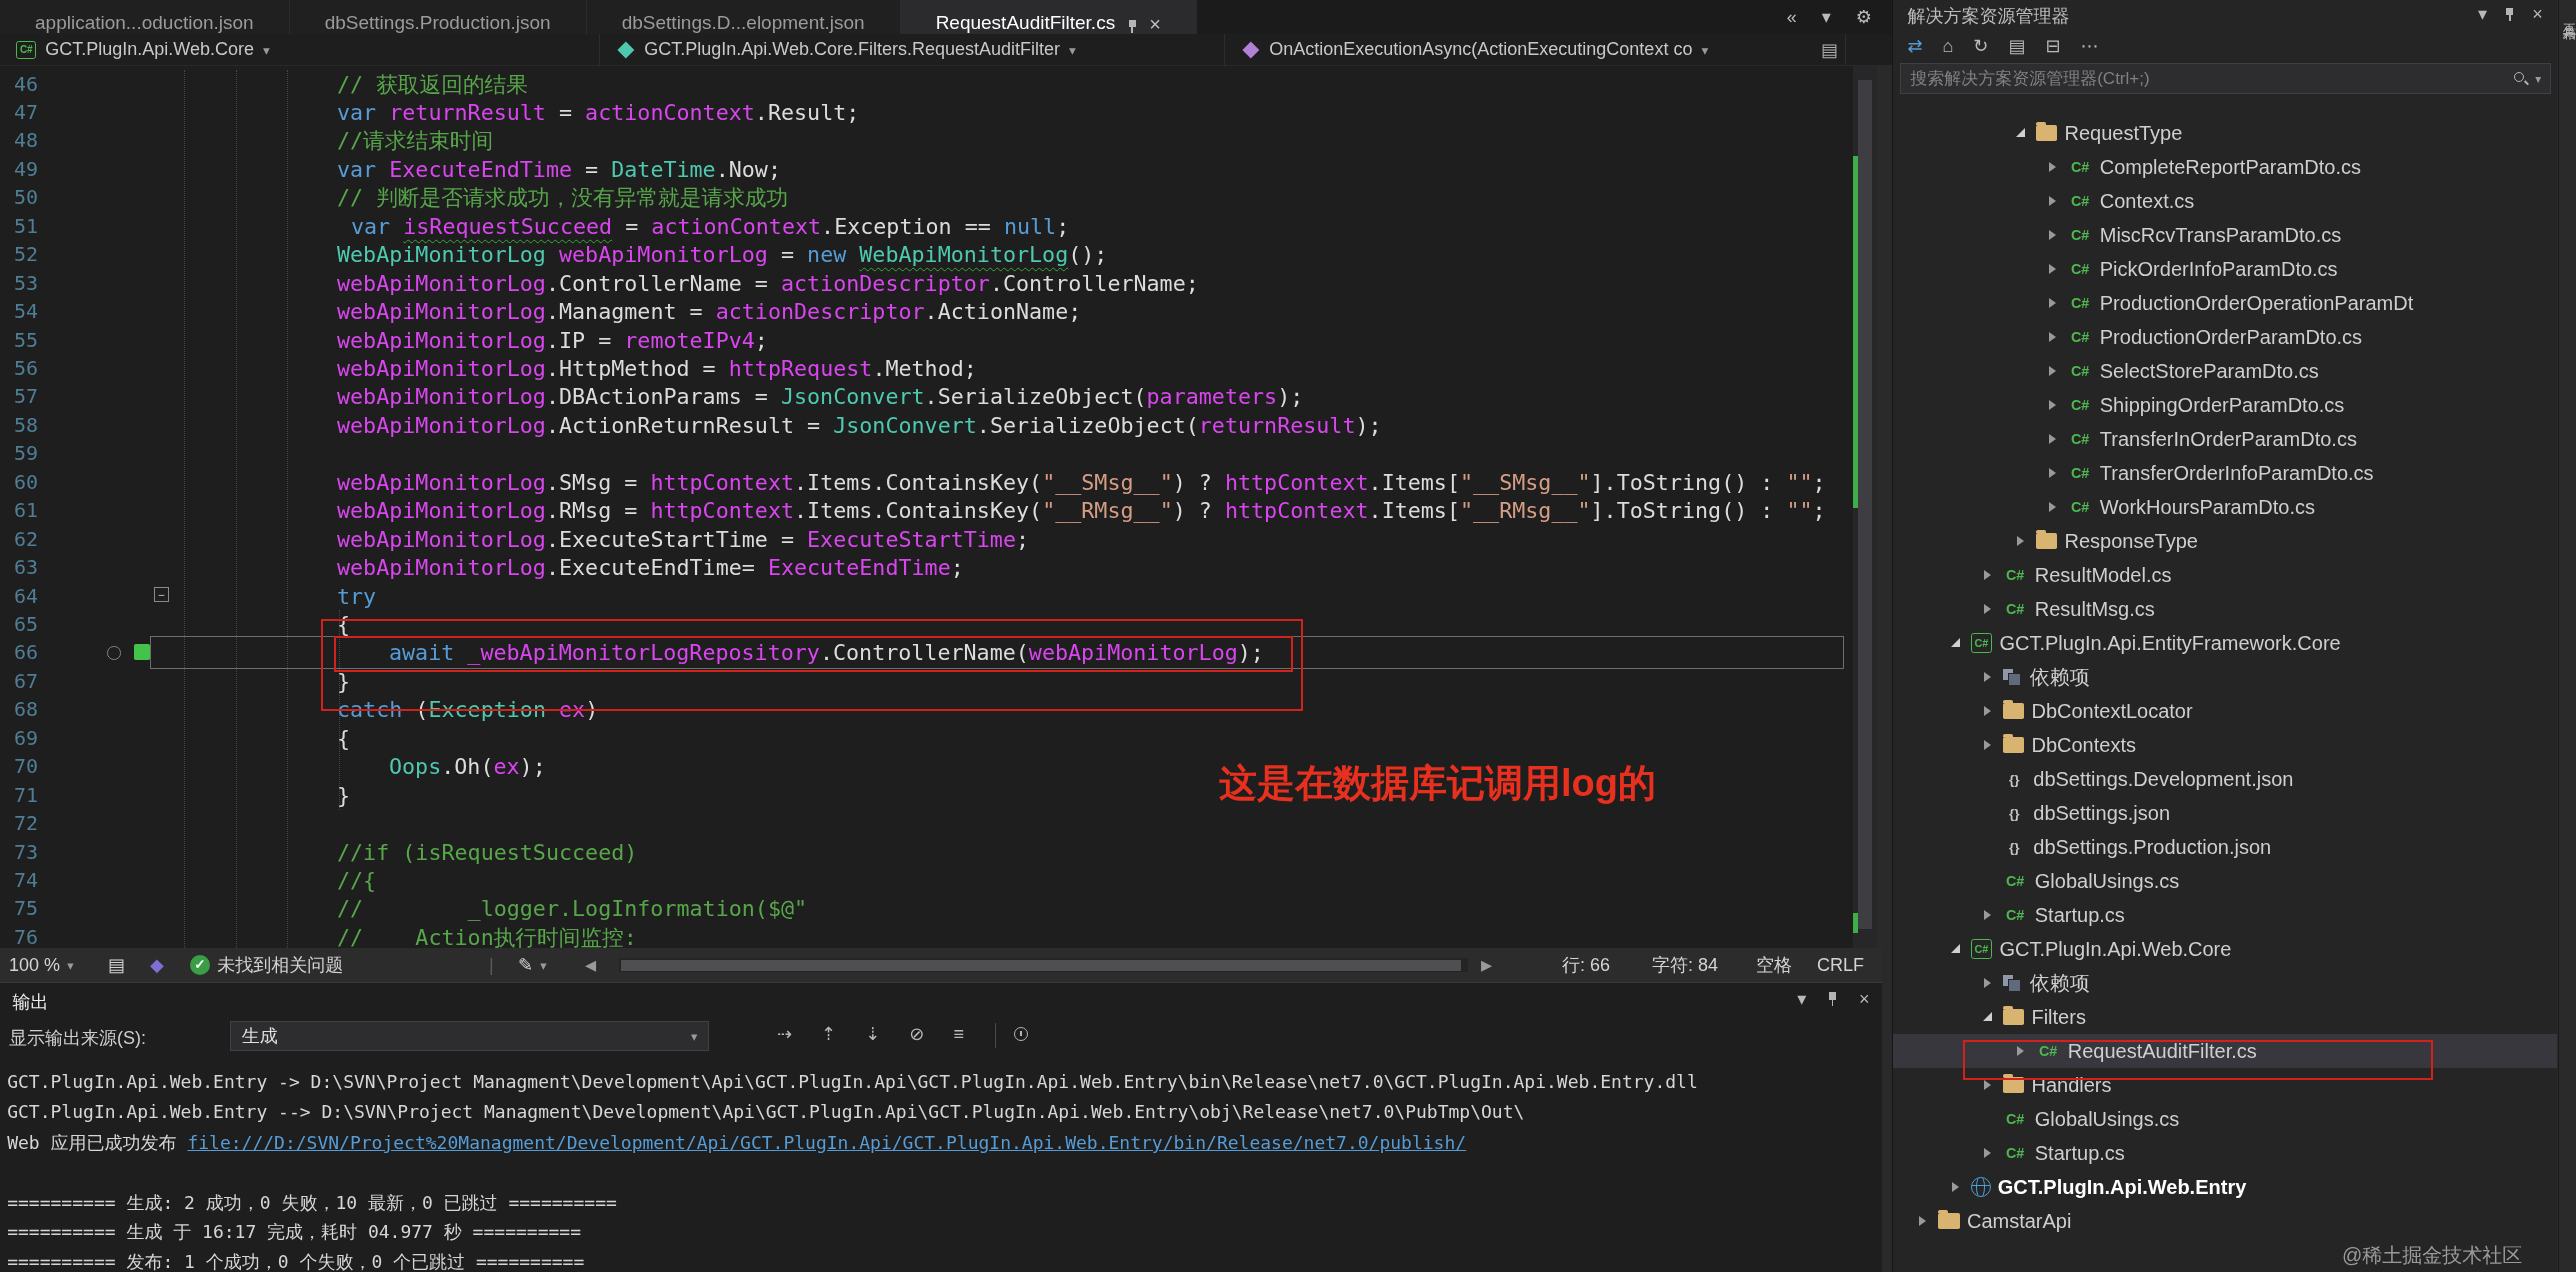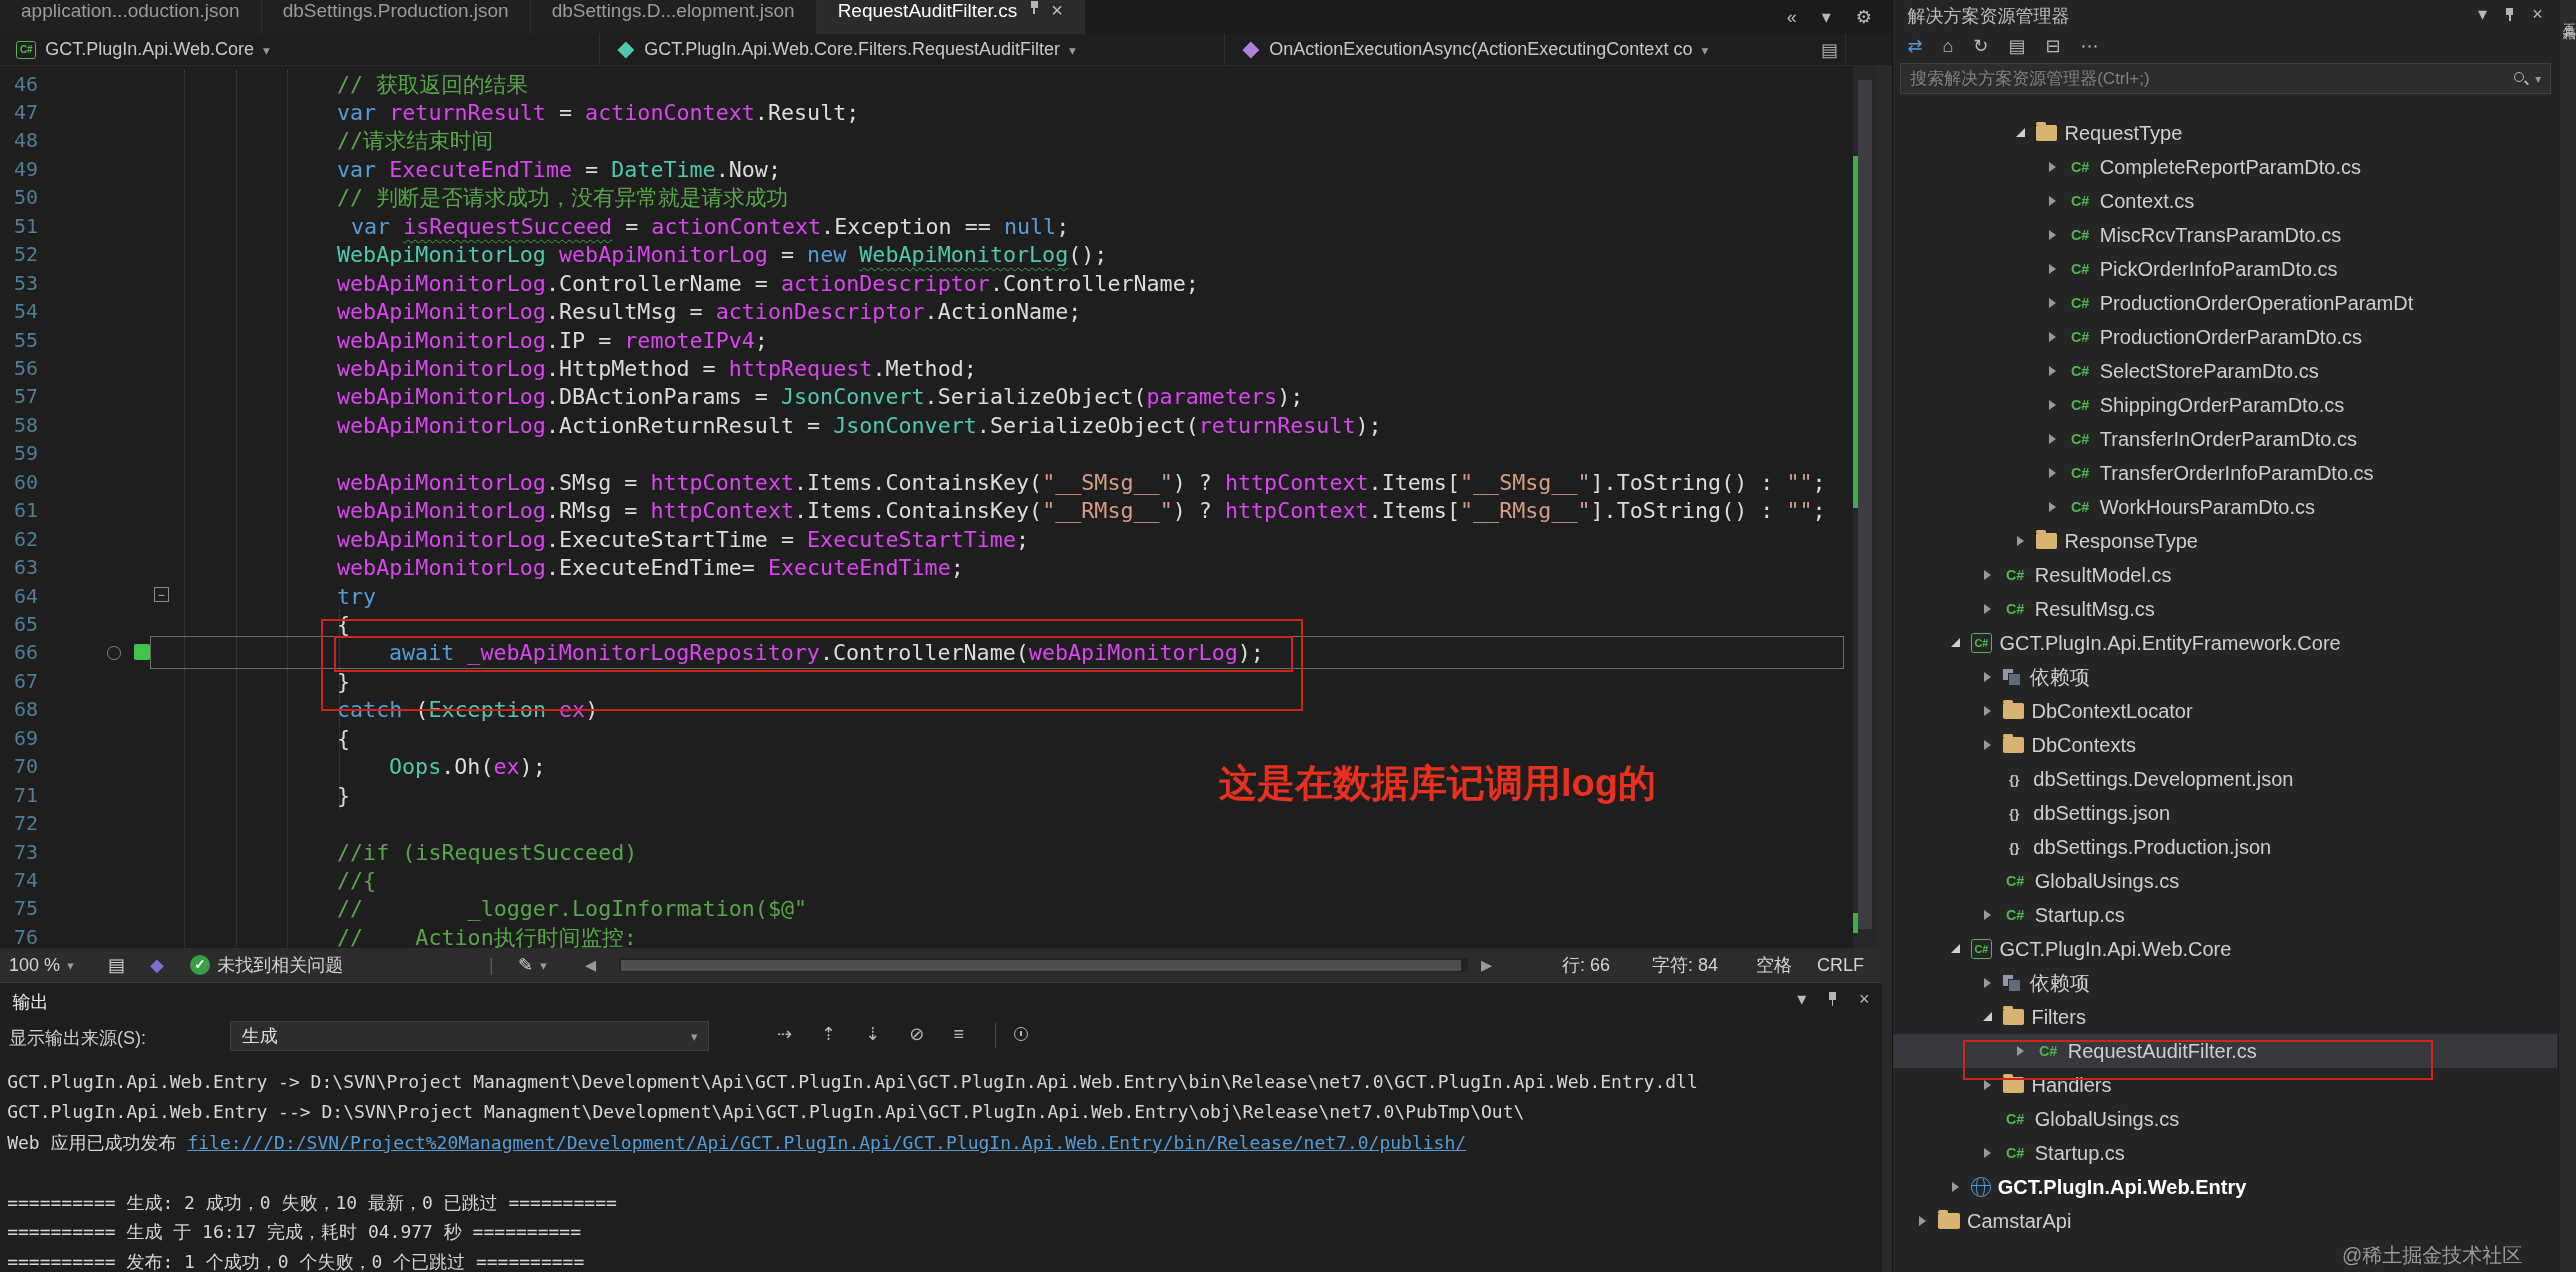--- a/index.html
+++ b/index.html
@@ -2,21 +2,21 @@
 <html style="font-size:14.4px"><head>
 <meta charset="utf-8">
 <style>
   *{margin:0;padding:0;box-sizing:border-box}
   html,body{background:#111}
   #app{position:relative;width:2576px;height:1272px;background:#2a2a2b;font-family:"Liberation Sans",sans-serif;overflow:hidden;color:#ccc}
 
   
   .tabbar{position:absolute;left:0;top:0;width:1892px;height:34px;background:#1b1b1c;display:flex;align-items:stretch}
   #tabs{display:flex;align-items:stretch}
-  .tab{display:flex;align-items:flex-start;gap:10.8px;padding:0 21px;font-size:19px;color:#9b9b9b;border-right:0.9px solid #2c2c2e;background:#202021;white-space:nowrap}
+  .tab{display:flex;align-items:flex-end;gap:10.8px;padding:0 35px;font-size:19px;color:#9b9b9b;border-right:0.9px solid #2c2c2e;background:#202021;white-space:nowrap}
   .tab.active{background:#2b2b2e;color:#fff}
   .closex{color:#c0c0c0;font-size:20px;line-height:1}
   .tab-tools{margin-left:auto;display:flex;align-items:center;gap:25px;padding:0 20px;color:#b9b9b9;font-size:18px}
   .tool-ico{color:#b9b9b9;font-size:18px;line-height:1;cursor:default}
   .tool-ico.blue{color:#569cd6}
 
   
   .navbar{position:absolute;left:0;top:34px;width:1892px;height:32px;background:#1e1e1e;border-bottom:0.9px solid #2a2a2a;display:flex;align-items:center;font-size:18px;color:#c8c8c8}
   .crumb{display:flex;align-items:center;gap:9px;padding:0 16.3px;height:100%;border-right:0.9px solid #2e2e2e;overflow:hidden;white-space:nowrap}
   .crumb.c1{width:600px}.crumb.c2{width:625px}.crumb.c3{width:621px}
@@ -169,21 +169,21 @@
     <div class="curline"></div>
     <div id="codelines">
         <div class="codeline" style="top: 3.6px;"><span class="num">46</span><span class="code" style="left: 337px;"><span class="cm">// 获取返回的结果</span></span></div>
         <div class="codeline" style="top: 32px;"><span class="num">47</span><span class="code" style="left: 337px;"><span class="kw">var</span><span class="pl"> </span><span class="id">returnResult</span><span class="pl"> = </span><span class="id">actionContext</span><span class="pl">.Result;</span></span></div>
         <div class="codeline" style="top: 60px;"><span class="num">48</span><span class="code" style="left: 337px;"><span class="cm">//请求结束时间</span></span></div>
         <div class="codeline" style="top: 89px;"><span class="num">49</span><span class="code" style="left: 337px;"><span class="kw">var</span><span class="pl"> </span><span class="id">ExecuteEndTime</span><span class="pl"> = </span><span class="ty">DateTime</span><span class="pl">.Now;</span></span></div>
         <div class="codeline" style="top: 117px;"><span class="num">50</span><span class="code" style="left: 337px;"><span class="cm">// 判断是否请求成功，没有异常就是请求成功</span></span></div>
         <div class="codeline" style="top: 146px;"><span class="num">51</span><span class="code" style="left: 351px; text-align: right;"><span class="kw">var</span><span class="pl"> </span><span class="id sq">isRequestSucceed</span><span class="pl"> = </span><span class="id">actionContext</span><span class="pl">.Exception == </span><span class="kw">null</span><span class="pl">;</span></span></div>
         <div class="codeline" style="top: 174px;"><span class="num">52</span><span class="code" style="left: 337px;"><span class="ty">WebApiMonitorLog</span><span class="pl"> </span><span class="id">webApiMonitorLog</span><span class="pl"> = </span><span class="kw">new</span><span class="pl"> </span><span class="ty sq">WebApiMonitorLog</span><span class="pl">();</span></span></div>
         <div class="codeline" style="top: 203px;"><span class="num">53</span><span class="code" style="left: 337px;"><span class="id">webApiMonitorLog</span><span class="pl">.ControllerName = </span><span class="id">actionDescriptor</span><span class="pl">.ControllerName;</span></span></div>
-        <div class="codeline" style="top: 231px;"><span class="num">54</span><span class="code" style="left: 337px;"><span class="id">webApiMonitorLog</span><span class="pl">.ResultMsg = </span><span class="id">actionDescriptor</span><span class="pl">.ActionName;</span></span></div>
+        <div class="codeline" style="top: 231px;"><span class="num">54</span><span class="code" style="left: 337px;"><span class="id">webApiMonitorLog</span><span class="pl">.Managment = </span><span class="id">actionDescriptor</span><span class="pl">.ActionName;</span></span></div>
         <div class="codeline" style="top: 260px;"><span class="num">55</span><span class="code" style="left: 337px;"><span class="id">webApiMonitorLog</span><span class="pl">.IP = </span><span class="id">remoteIPv4</span><span class="pl">;</span></span></div>
         <div class="codeline" style="top: 288px;"><span class="num">56</span><span class="code" style="left: 337px;"><span class="id">webApiMonitorLog</span><span class="pl">.HttpMethod = </span><span class="id">httpRequest</span><span class="pl">.Method;</span></span></div>
         <div class="codeline" style="top: 316px;"><span class="num">57</span><span class="code" style="left: 337px;"><span class="id">webApiMonitorLog</span><span class="pl">.DBActionParams = </span><span class="ty">JsonConvert</span><span class="pl">.SerializeObject(</span><span class="id">parameters</span><span class="pl">);</span></span></div>
         <div class="codeline" style="top: 345px;"><span class="num">58</span><span class="code" style="left: 337px;"><span class="id">webApiMonitorLog</span><span class="pl">.ActionReturnResult = </span><span class="ty">JsonConvert</span><span class="pl">.SerializeObject(</span><span class="id">returnResult</span><span class="pl">);</span></span></div>
         <div class="codeline" style="top: 373px;"><span class="num">59</span></div>
         <div class="codeline" style="top: 402px;"><span class="num">60</span><span class="code" style="left: 337px;"><span class="id">webApiMonitorLog</span><span class="pl">.SMsg = </span><span class="id">httpContext</span><span class="pl">.Items.ContainsKey(</span><span class="st">"__SMsg__"</span><span class="pl">) ? </span><span class="id">httpContext</span><span class="pl">.Items[</span><span class="st">"__SMsg__"</span><span class="pl">].ToString() : </span><span class="st">""</span><span class="pl">;</span></span></div>
         <div class="codeline" style="top: 430px;"><span class="num">61</span><span class="code" style="left: 337px;"><span class="id">webApiMonitorLog</span><span class="pl">.RMsg = </span><span class="id">httpContext</span><span class="pl">.Items.ContainsKey(</span><span class="st">"__RMsg__"</span><span class="pl">) ? </span><span class="id">httpContext</span><span class="pl">.Items[</span><span class="st">"__RMsg__"</span><span class="pl">].ToString() : </span><span class="st">""</span><span class="pl">;</span></span></div>
         <div class="codeline" style="top: 459px;"><span class="num">62</span><span class="code" style="left: 337px;"><span class="id">webApiMonitorLog</span><span class="pl">.ExecuteStartTime = </span><span class="id">ExecuteStartTime</span><span class="pl">;</span></span></div>
         <div class="codeline" style="top: 487px;"><span class="num">63</span><span class="code" style="left: 337px;"><span class="id">webApiMonitorLog</span><span class="pl">.ExecuteEndTime= </span><span class="id">ExecuteEndTime</span><span class="pl">;</span></span></div>
         <div class="codeline" style="top: 516px;"><span class="num">64</span><span class="code" style="left: 337px;"><span class="kw">try</span></span></div>

